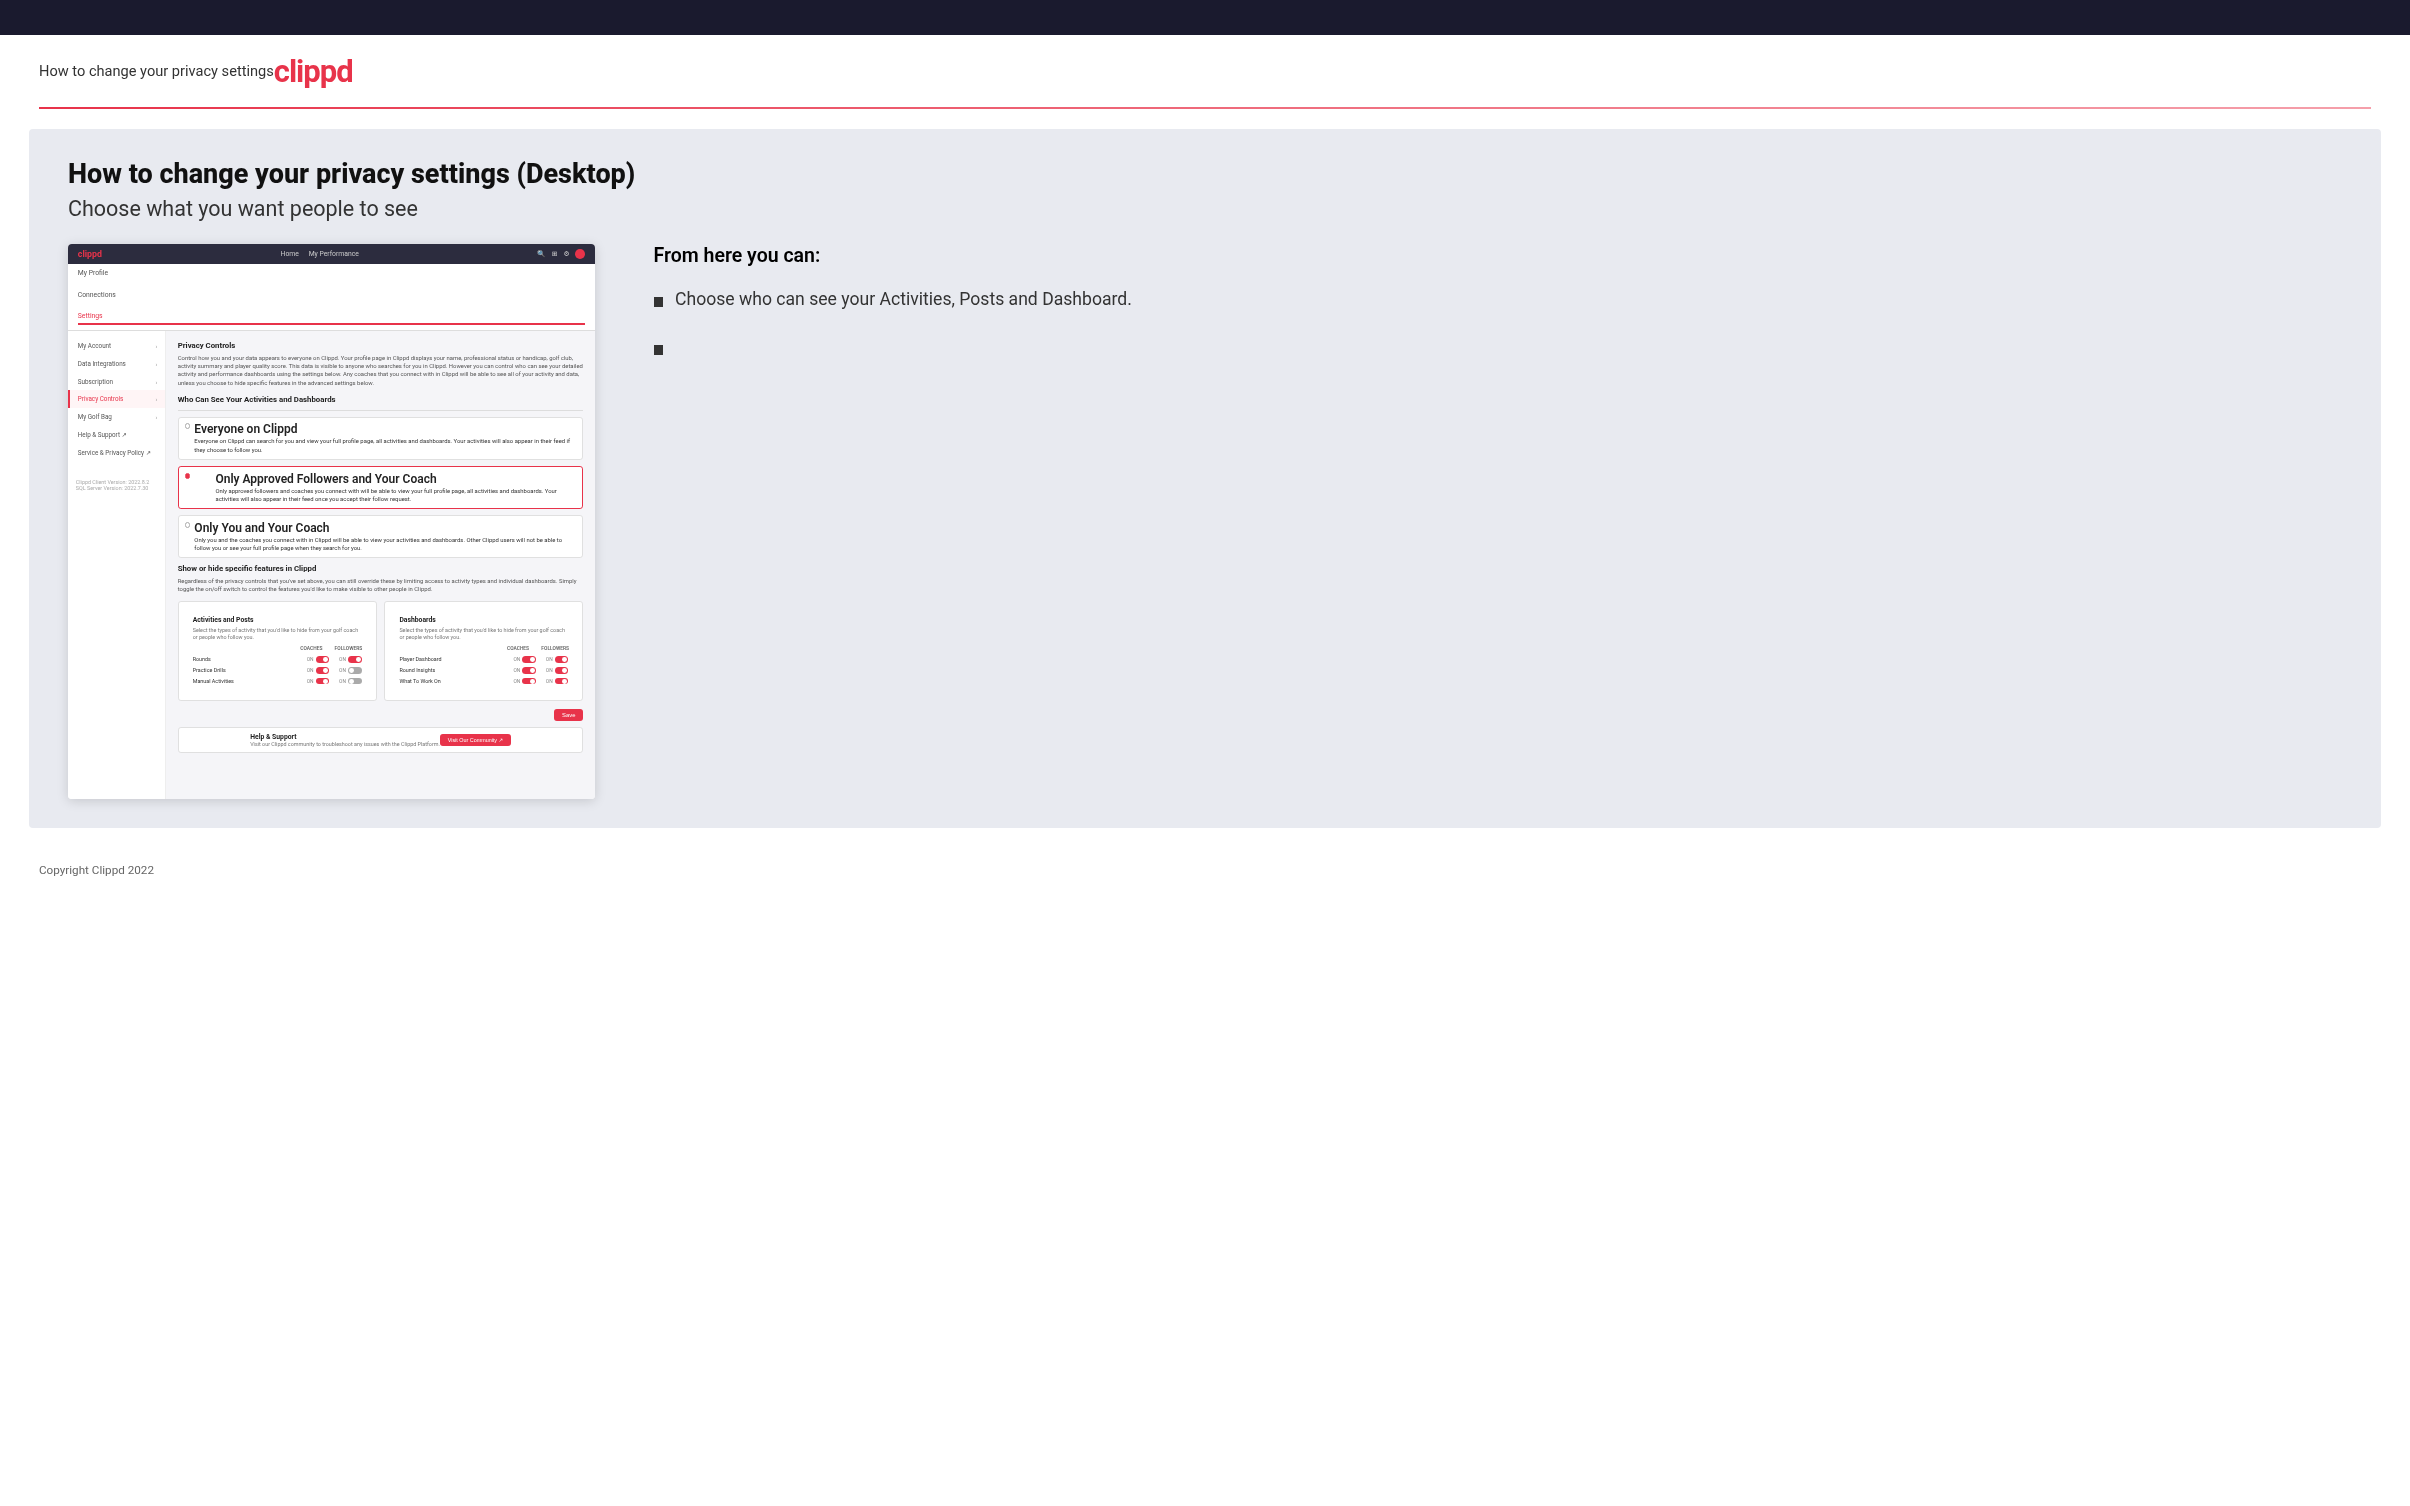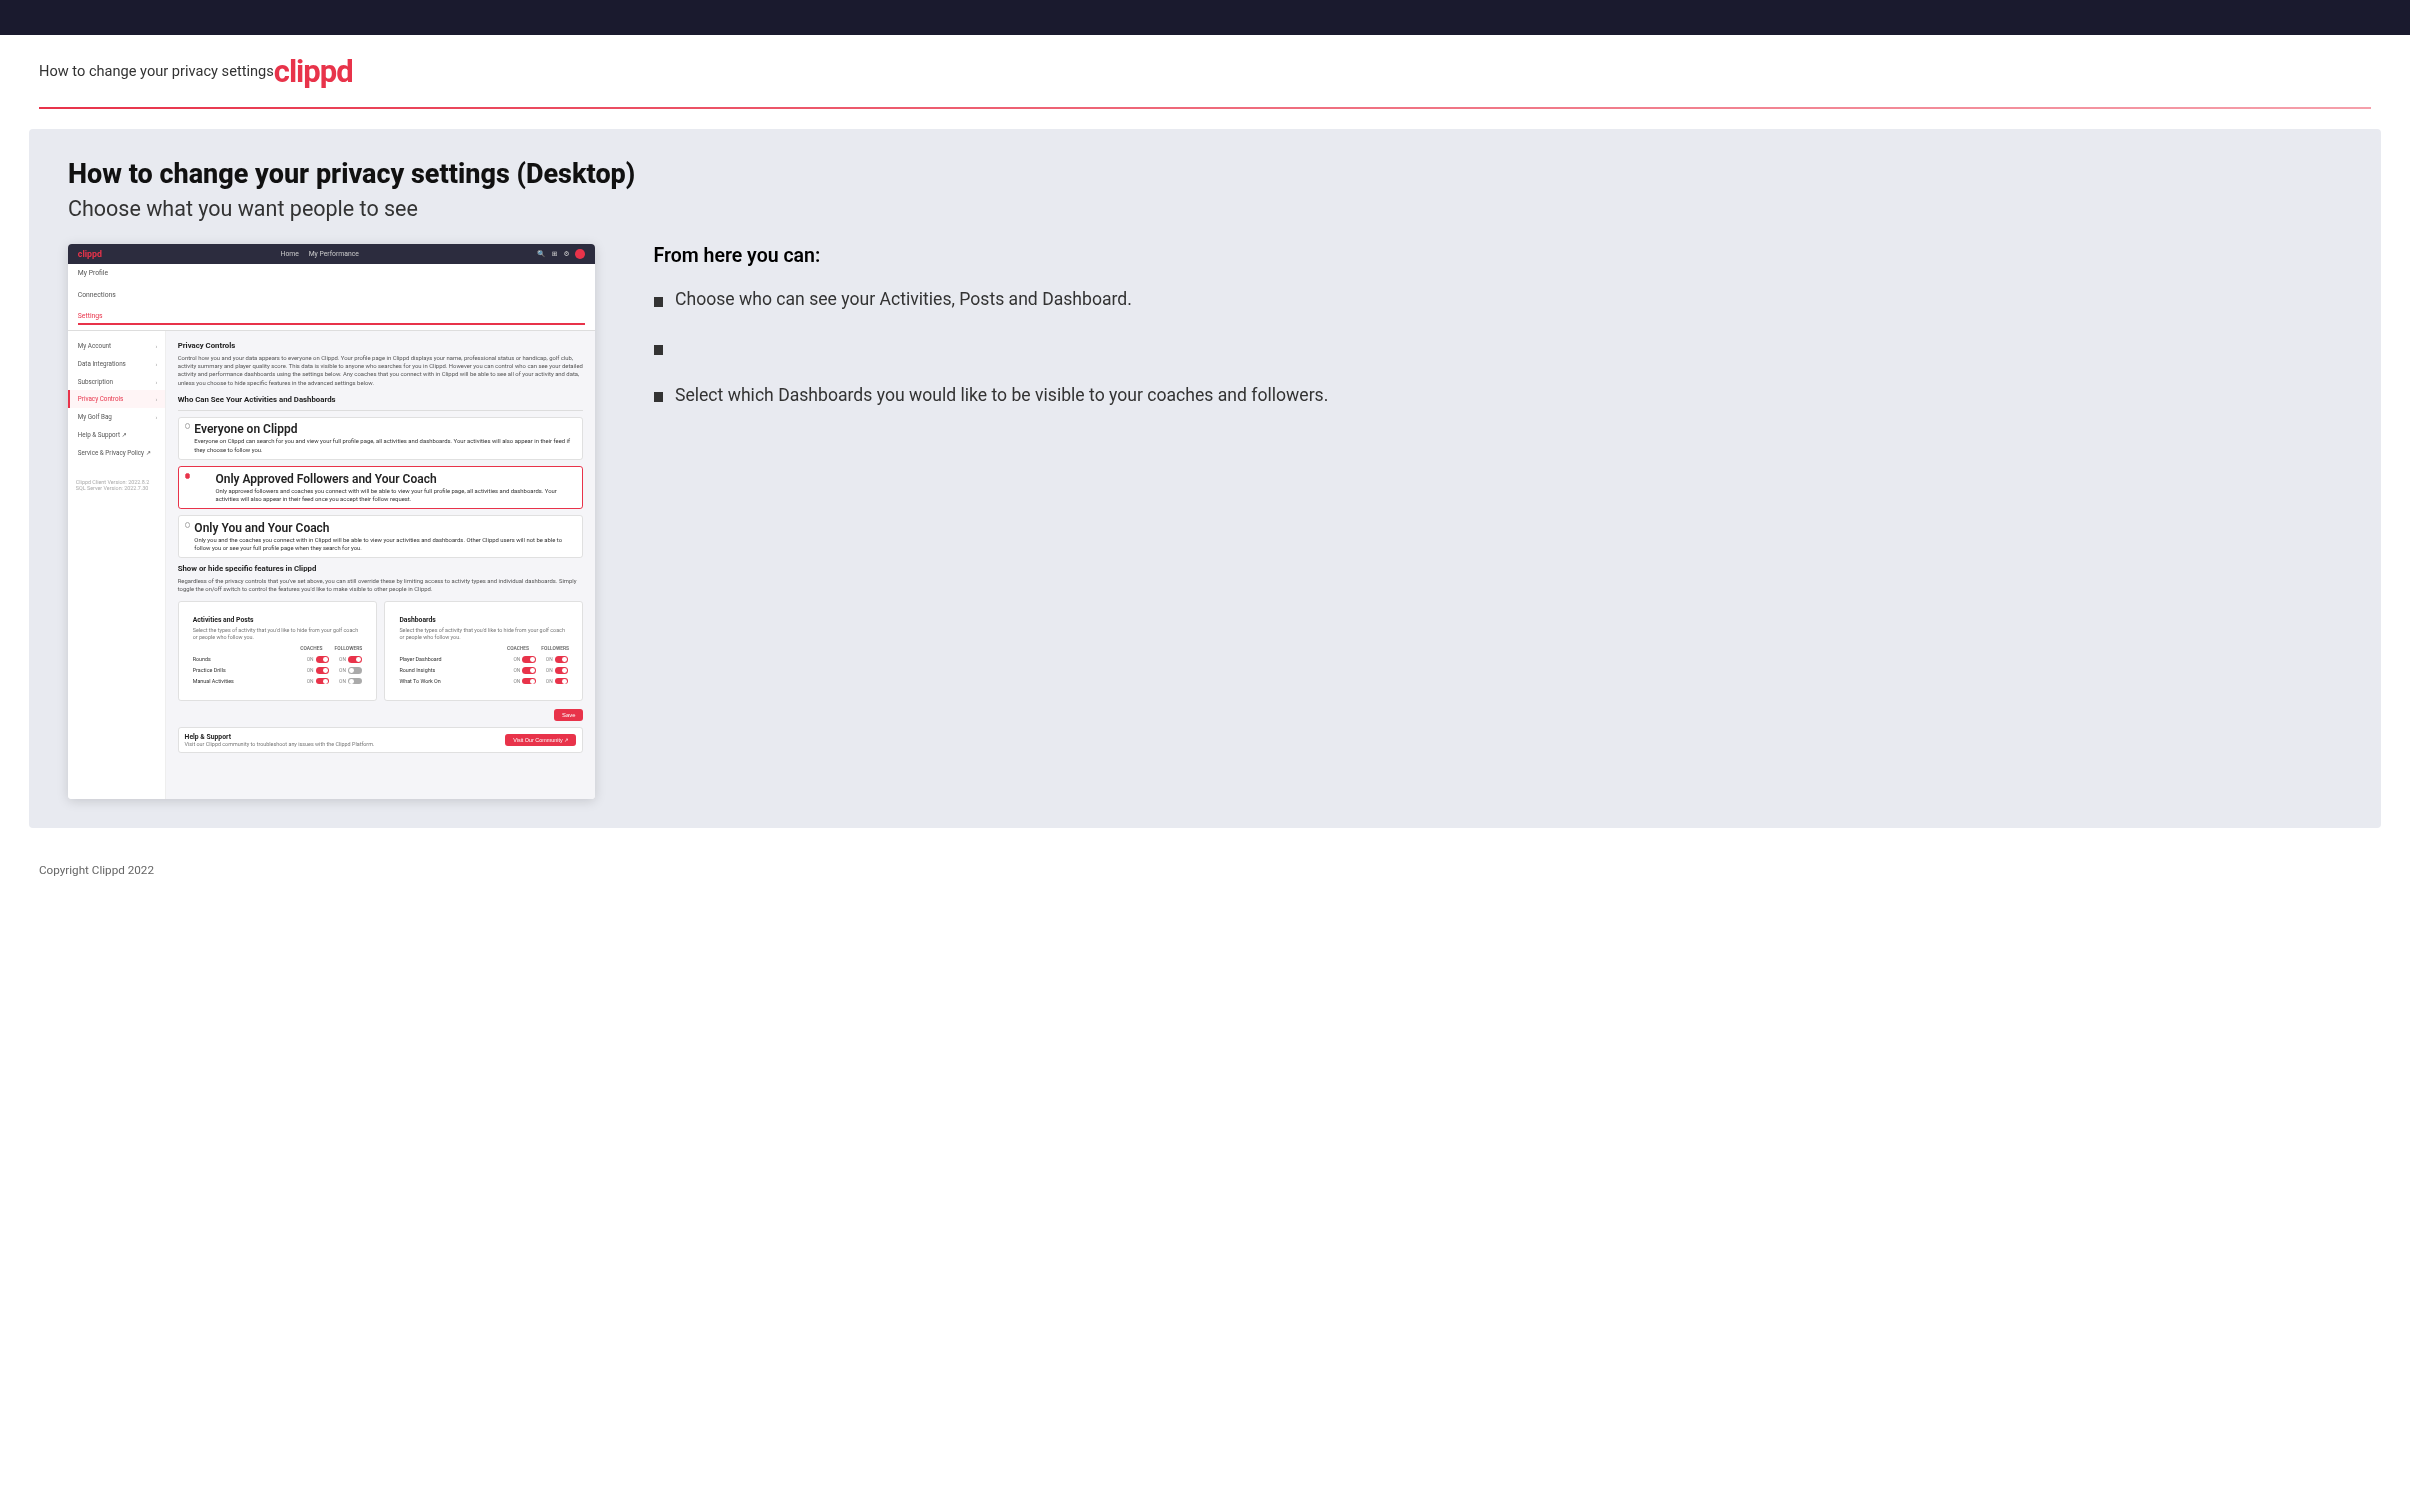--- a/index.html
+++ b/index.html
@@ -338,21 +338,21 @@
     }
 
     
     .mock-help-section {
       background: #fff;
       border: 1px solid #e0e0e0;
       border-radius: 2.9px;
       padding: 4.9px 5.9px;
       display: flex;
       align-items: center;
-      justify-content: space-between;
+      justify-content: center;
       margin-top: 5.9px;
     }
     .mock-help-title { font-size: 6.8px; font-weight: 700; color: #222; }
     .mock-help-desc { font-size: 5.4px; color: #777; }
     .mock-help-btn {
       background: #e8334a;
       color: #fff;
       border: none;
       border-radius: 2.9px;
       padding: 2.9px 7.8px;
@@ -673,24 +673,20 @@
     <div class="right-panel">
       <div class="from-here-heading">From here you can:</div>
       <ul class="bullet-list">
         <li>
           <div class="bullet-square"></div>
           <span class="bullet-text">Choose who can see your Activities, Posts and Dashboard.</span>
         </li>
         <li>
           <div class="bullet-square"></div>
         </li>
-        <li>
-          <div class="bullet-square"></div>
-          <span class="bullet-text">Select which Dashboards you would like to be visible to your coaches and followers.</span>
-        </li>
       </ul>
     </div>
 
   </div>
 </div>
 
 <div class="footer">
   <span>Copyright Clippd 2022</span>
 </div>
 

